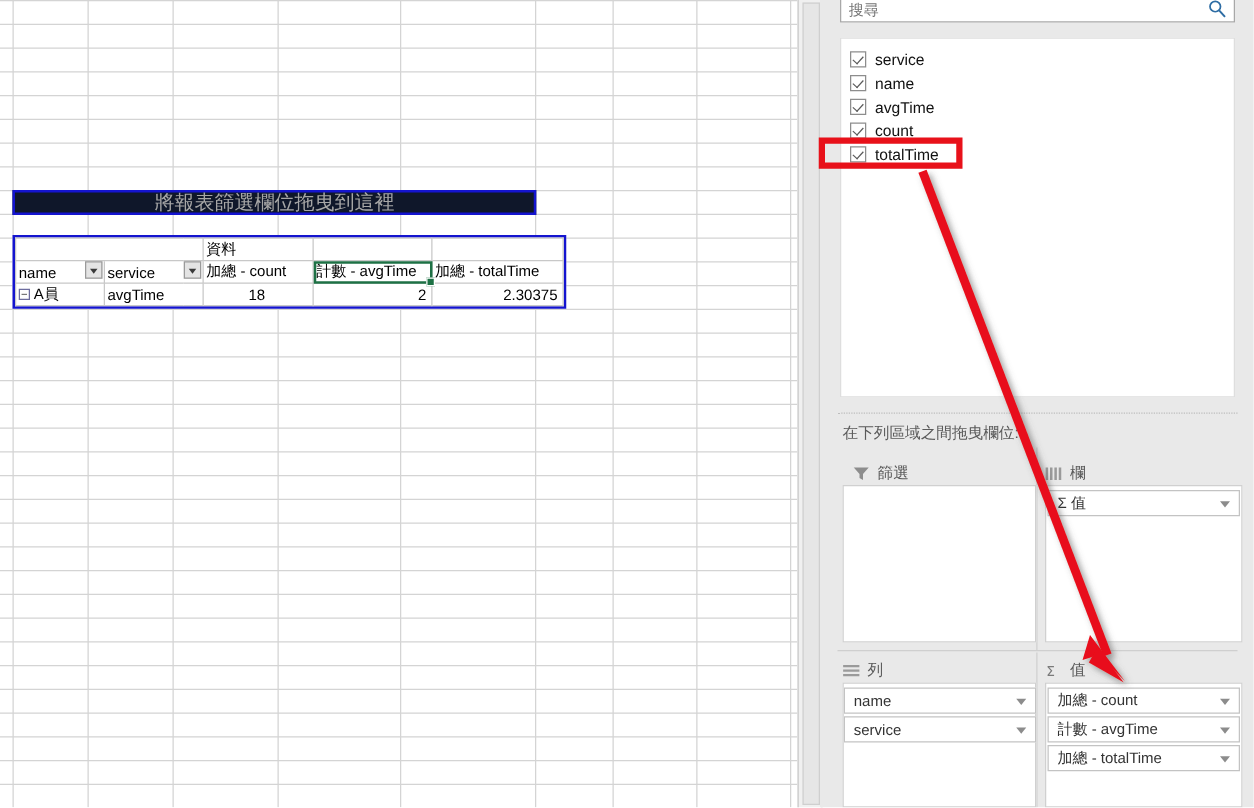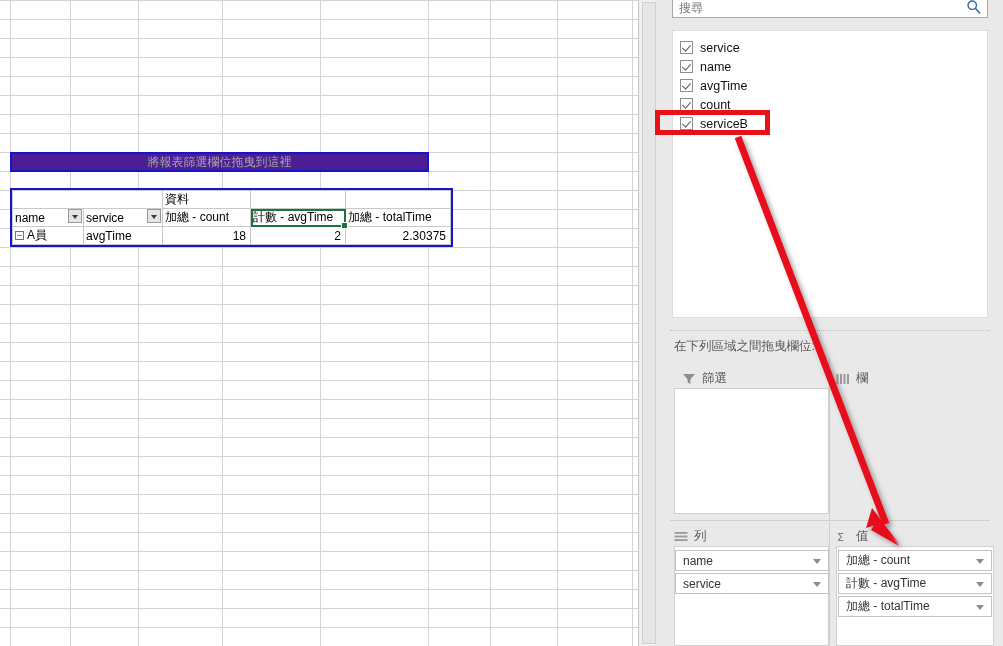--- a/index.html
+++ b/index.html
@@ -25,38 +25,38 @@
     background: #f0f0f0; border-left: 1px solid #c8c8c8; border-right: 1px solid #c8c8c8;
   }
   #sheet-scroll-thumb {
     position: absolute; left: 3px; top: 2px; width: 12px; height: 640px;
     background: #e6e6e6; border: 1px solid #cfcfcf;
   }
 
   
   #pivot-filter-box {
     position: absolute; left: 10px; top: 152px; width: 419px; height: 20px;
-    border: 2px solid #1414cf; background: #4c1d95;
+    border: 2px solid #1414cf; background: #0f172a;
     display: flex; align-items: center; justify-content: center;
-    font-size: 12px; color: #a6a6a6; box-sizing: border-box;
+    font-size: 16px; color: #a6a6a6; box-sizing: border-box;
   }
 
   
   #pivot {
     position: absolute; left: 10px; top: 188px;
     border: 2px solid #1414cf; box-sizing: border-box;
     background: #ffffff;
   }
   #pivot table { border-collapse: collapse; font-size: 12px; color: #000; }
   #pivot td { border: 1px solid #c8c8c8; height: 18px; padding: 0 2px; box-sizing: border-box;
               white-space: nowrap; vertical-align: middle; }
   .c-name   { width: 55px; }
   .c-btn    { width: 16px; padding: 0 !important; text-align: center; }
   .c-serv   { width: 63px; }
-  .c-num    { width: 88px; text-align: right; padding-right: 4px !important; }
+  .c-num    { width: 88px; text-align: center; padding-right: 4px !important; }
   .c-num2   { width: 95px; text-align: right; padding-right: 4px !important; }
   .c-num3   { width: 105px; text-align: right; padding-right: 4px !important; }
   .rowlabel { text-align: left; }
   .hdr-data { font-size: 12px; }
   .nobord-r { border-right: none !important; }
   .nobord-l { border-left: none !important; }
   .no-top   { border-top: none !important; }
   .filter-btn {
     display: inline-block; width: 14px; height: 14px;
     background: #e4e4e4; border: 1px solid #9a9a9a; box-sizing: border-box;
@@ -287,21 +287,21 @@
       <div class="field-row">
         <span class="chk"></span>
         <span>avgTime</span>
       </div>
       <div class="field-row">
         <span class="chk"></span>
         <span>count</span>
       </div>
       <div class="field-row">
         <span class="chk"></span>
-        <span>serviceB</span>
+        <span>totalTime</span>
       </div>
     </div>
 
     <div id="dotted-sep"></div>
     <div id="zones-caption">在下列區域之間拖曳欄位:</div>
 
     <div class="zone-vsep" style="left:173px; top:358px; height:162px;"></div>
     <div class="zone-hsep" style="left:14px; top:520px; width:320px;"></div>
     <div class="zone-vsep" style="left:173px; top:522px; height:124px;"></div>
 
@@ -314,20 +314,26 @@
     <div class="zone-box" style="left:18px; top:388px; width:155px; height:126px;"></div>
 
     <div class="zone-title" style="left:180px; top:370px;">
       <svg class="icn" viewBox="0 0 14 12">
         <rect x="0.5" y="1" width="2" height="10" fill="#9a9a9a"></rect>
         <rect x="4" y="1" width="2" height="10" fill="#9a9a9a"></rect>
         <rect x="7.5" y="1" width="2" height="10" fill="#9a9a9a"></rect>
         <rect x="11" y="1" width="2" height="10" fill="#9a9a9a"></rect>
       </svg>
       <span>欄</span>
+    </div>
+    <div class="zone-box" style="left:180px; top:388px; width:158px; height:126px;">
+      <div class="pill">
+        <span>Σ 值</span>
+        <span class="caret"></span>
+      </div>
     </div>
 
     <div class="zone-title" style="left:18px; top:528px;">
       <svg class="icn" viewBox="0 0 14 12">
         <rect x="0.5" y="1" width="13" height="1.8" fill="#9a9a9a"></rect>
         <rect x="0.5" y="4.6" width="13" height="1.8" fill="#9a9a9a"></rect>
         <rect x="0.5" y="8.2" width="13" height="1.8" fill="#9a9a9a"></rect>
       </svg>
       <span>列</span>
     </div>

